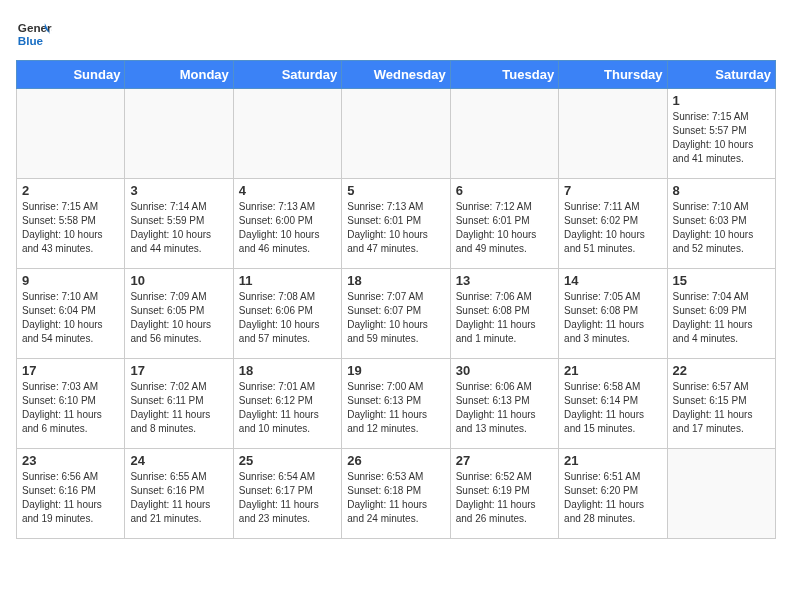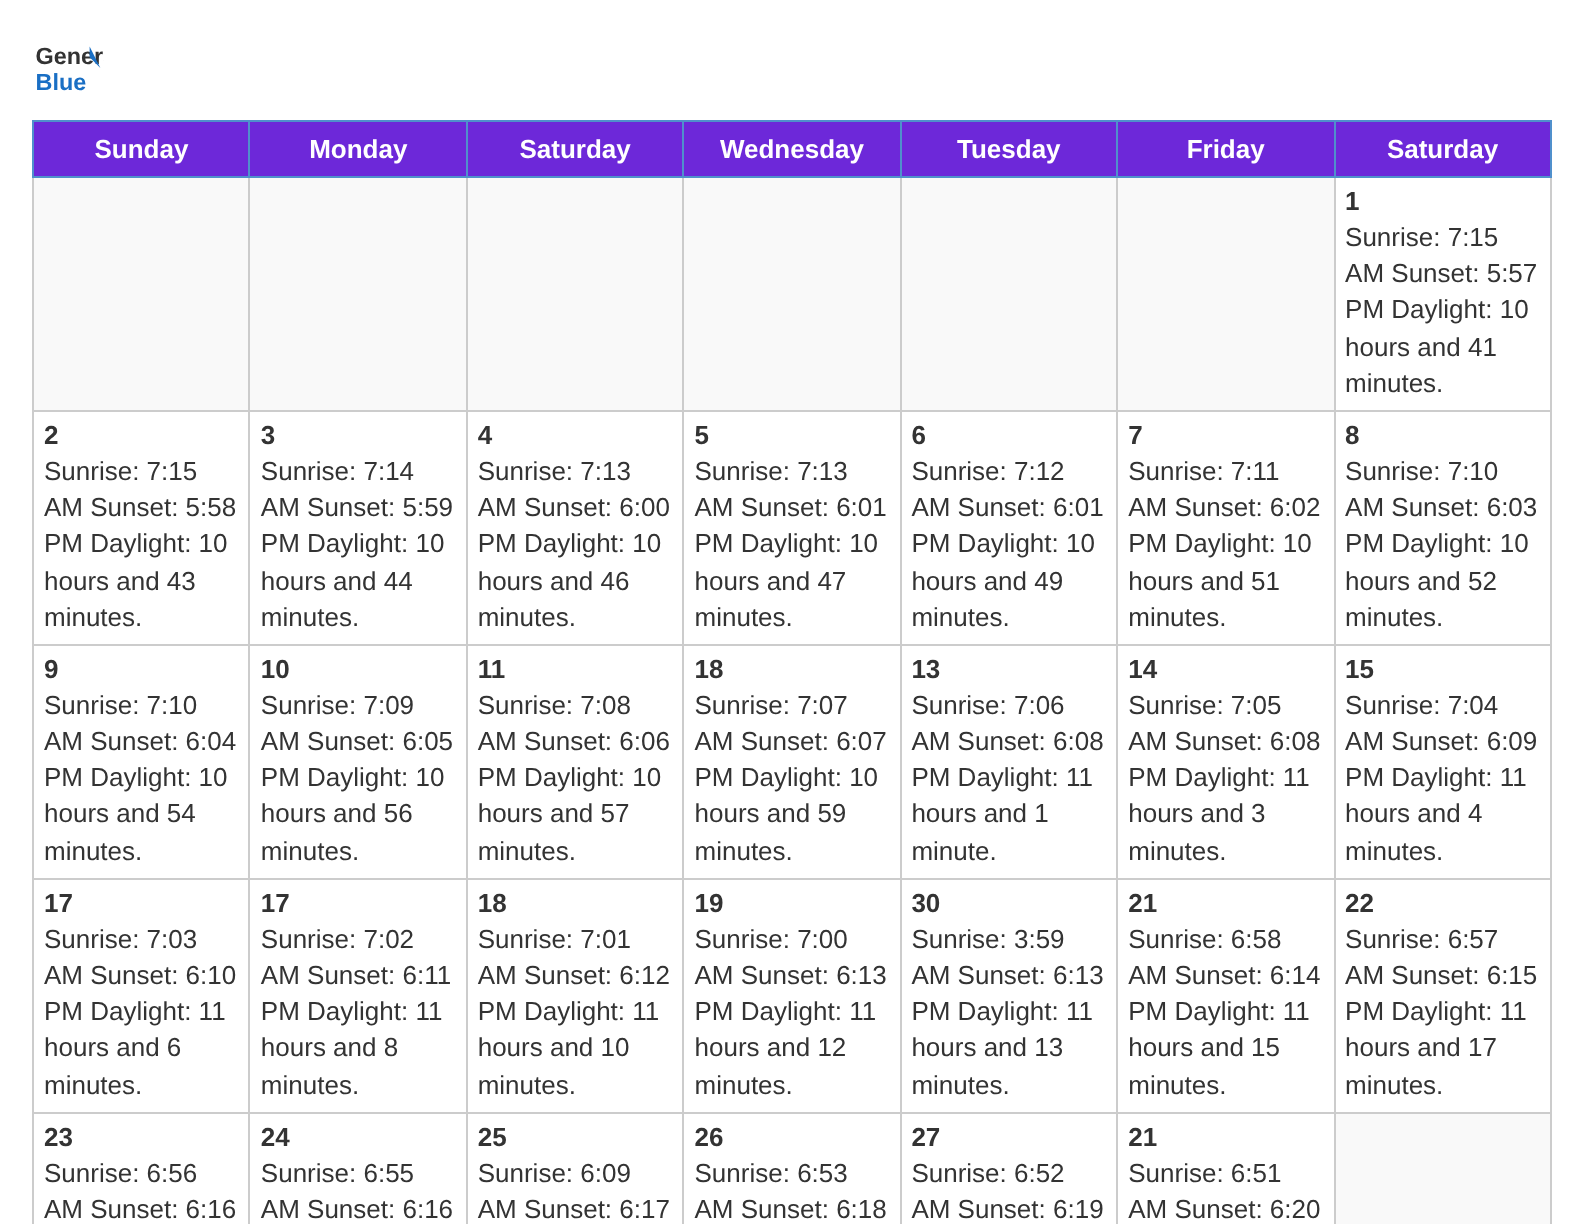--- a/index.html
+++ b/index.html
@@ -36,46 +36,46 @@
     .subtitle {
       font-size: 15px;
       color: #444;
     }
     .calendar {
       width: 100%;
       border-collapse: collapse;
       border: 1px solid #ccc;
     }
     .calendar th {
-      background: #6d28d9;
+      background: #3b82f6;
       color: #fff;
       font-size: 13px;
       font-weight: bold;
       padding: 6px 4px;
-      text-align: center;
+      text-align: right;
       border: 1px solid #5090cc;
     }
     .calendar td {
       vertical-align: top;
       border: 1px solid #ccc;
       padding: 4px 5px;
       font-size: 10.5px;
       color: #333;
       width: 108px;
       min-height: 80px;
       height: 90px;
     }
     .day-number {
       font-size: 13px;
       font-weight: bold;
       display: block;
       margin-bottom: 2px;
     }
     .day-info {
-      font-size: 13px;
+      font-size: 10px;
       color: #333;
       line-height: 1.4;
     }
     .empty-cell {
       background: #f9f9f9;
     }
   </style>
 </head>
 <body>
 
@@ -94,21 +94,21 @@
 </div>
 
 <table class="calendar">
   <thead>
     <tr>
     <th>Sunday</th>
         <th>Monday</th>
         <th>Saturday</th>
         <th>Wednesday</th>
         <th>Tuesday</th>
-        <th>Friday</th>
+        <th>Thursday</th>
         <th>Saturday</th>
       </tr>
   </thead>
   <tbody id="calendar-body">
   <tr>
         <td class="empty-cell"></td>
         <td class="empty-cell"></td>
         <td class="empty-cell"></td>
         <td class="empty-cell"></td>
         <td class="empty-cell"></td>
@@ -228,21 +228,21 @@
 Daylight: 11 hours and 10 minutes.</div>
         </td>
         <td>
           <span class="day-number">19</span>
           <div class="day-info">Sunrise: 7:00 AM
 Sunset: 6:13 PM
 Daylight: 11 hours and 12 minutes.</div>
         </td>
         <td>
           <span class="day-number">30</span>
-          <div class="day-info">Sunrise: 3:59 AM
+          <div class="day-info">Sunrise: 6:06 AM
 Sunset: 6:13 PM
 Daylight: 11 hours and 13 minutes.</div>
         </td>
         <td>
           <span class="day-number">21</span>
           <div class="day-info">Sunrise: 6:58 AM
 Sunset: 6:14 PM
 Daylight: 11 hours and 15 minutes.</div>
         </td>
         <td>
@@ -260,21 +260,21 @@
 Daylight: 11 hours and 19 minutes.</div>
         </td>
         <td>
           <span class="day-number">24</span>
           <div class="day-info">Sunrise: 6:55 AM
 Sunset: 6:16 PM
 Daylight: 11 hours and 21 minutes.</div>
         </td>
         <td>
           <span class="day-number">25</span>
-          <div class="day-info">Sunrise: 6:09 AM
+          <div class="day-info">Sunrise: 6:54 AM
 Sunset: 6:17 PM
 Daylight: 11 hours and 23 minutes.</div>
         </td>
         <td>
           <span class="day-number">26</span>
           <div class="day-info">Sunrise: 6:53 AM
 Sunset: 6:18 PM
 Daylight: 11 hours and 24 minutes.</div>
         </td>
         <td>

